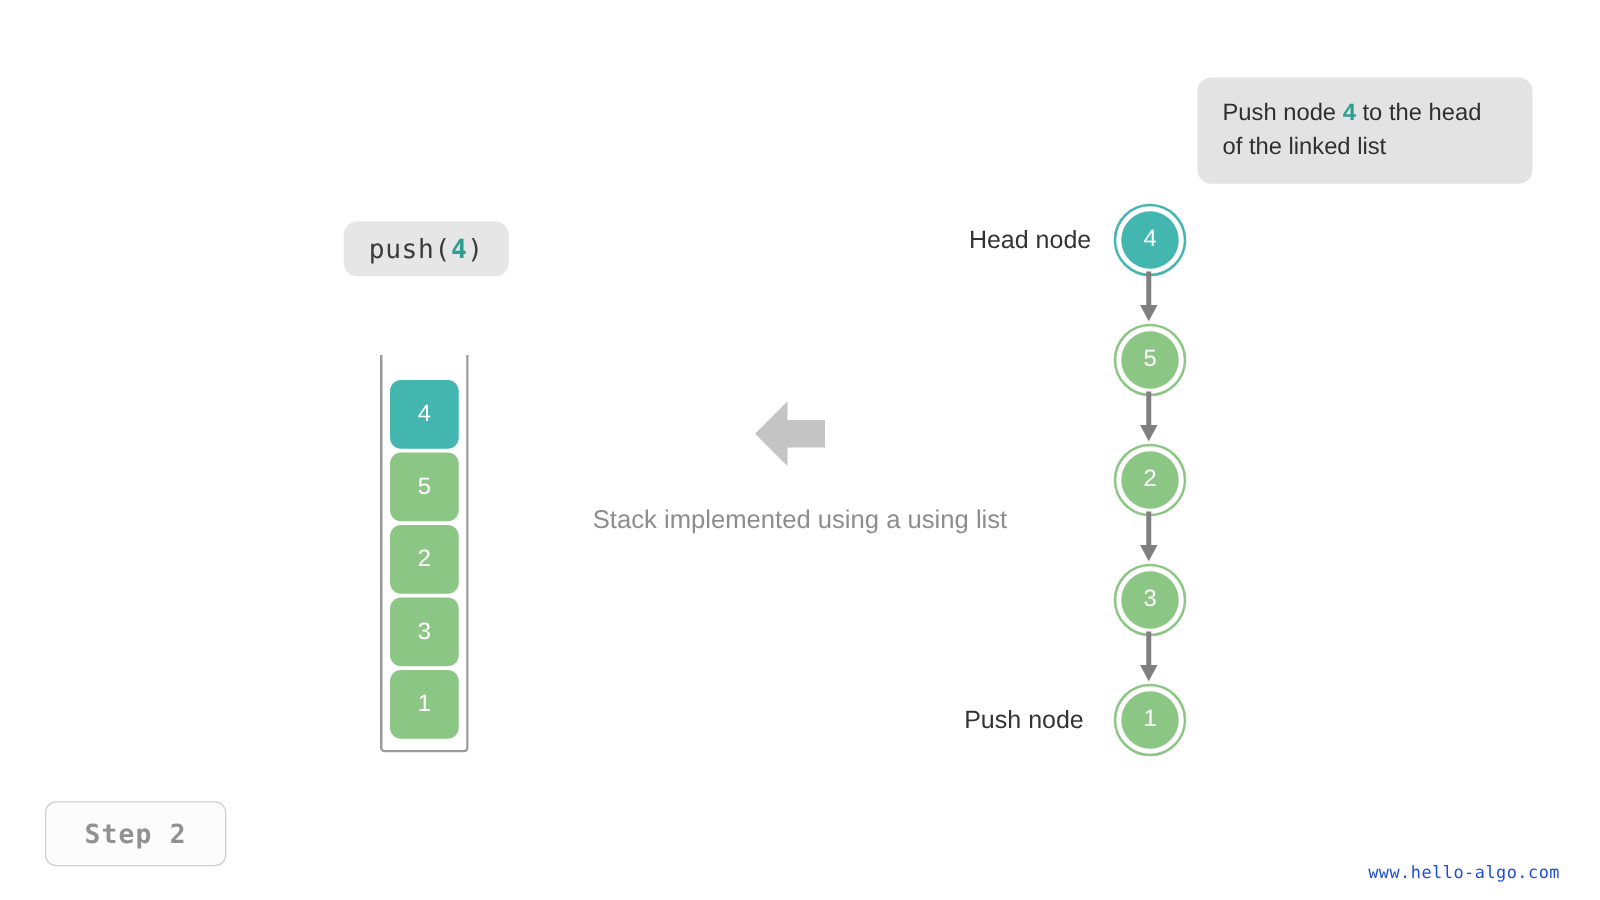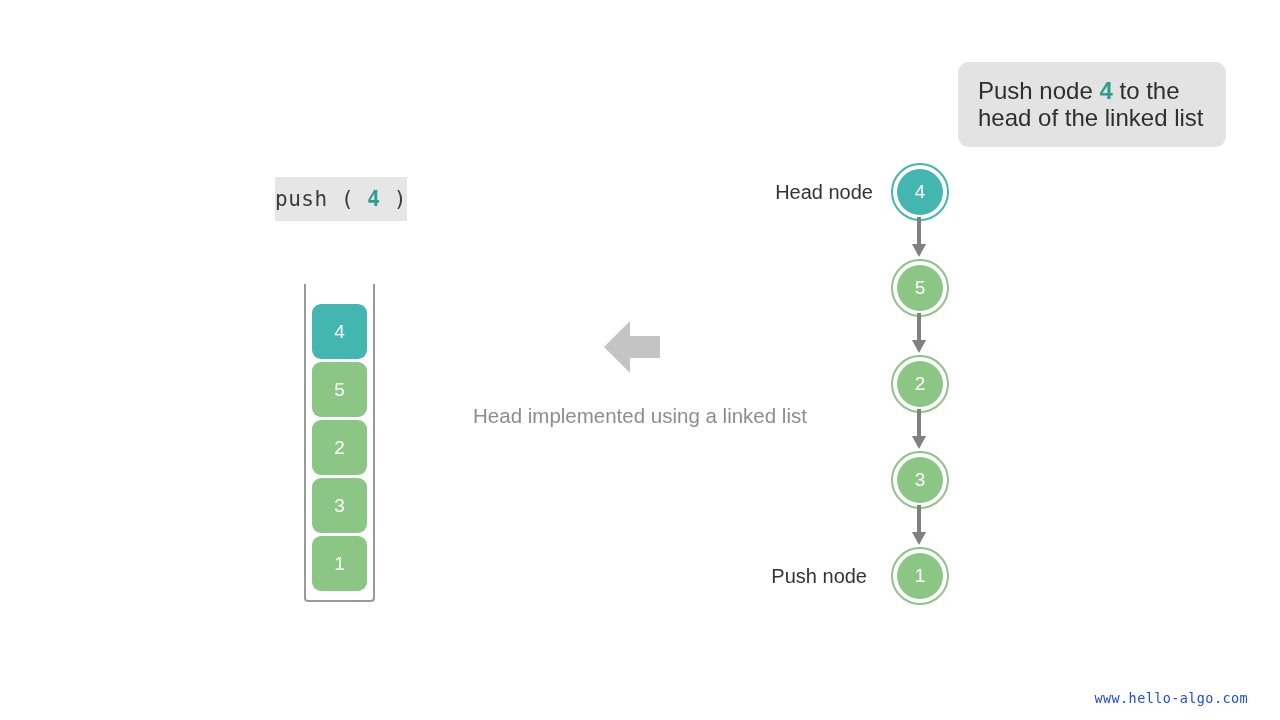--- a/index.html
+++ b/index.html
@@ -19,43 +19,43 @@
   
   .tooltip-box {
     position: absolute;
     left: 958px;
     top: 62px;
     width: 268px;
     box-sizing: border-box;
     padding: 15px 20px 16px 20px;
     background: #e3e3e3;
     border-radius: 11px;
-    font-size: 24px;
+    font-size: 19px;
     line-height: 27px;
     color: #2f2f2f;
     font-family: "Liberation Sans", sans-serif;
   }
   .tooltip-box .hl {
     color: #2e9e8f;
     font-weight: bold;
   }
 
   
   .op-label {
     position: absolute;
     left: 275px;
     top: 177px;
     width: 132px;
     height: 44px;
     box-sizing: border-box;
     background: #e6e6e6;
-    border-radius: 1px;
-    display: flex;
-    align-items: center;
-    justify-content: space-between;
+    border-radius: 11px;
+    display: flex;
+    align-items: center;
+    justify-content: center;
     font-family: "DejaVu Sans Mono", monospace;
     font-size: 21px;
     color: #3b3b3b;
     letter-spacing: 0.5px;
   }
   .op-label .hl {
     color: #2e9e8f;
     font-weight: bold;
   }
 
@@ -229,21 +229,21 @@
         <span>1</span>
       </div>
     </div>
 
   <div class="mid-arrow">
     <svg width="60" height="58" viewBox="0 0 60 58">
       <path d="M2,29 L28,3 L28,18 L58,18 L58,40 L28,40 L28,55 Z" fill="#c4c4c4"></path>
     </svg>
   </div>
 
-  <div class="mid-caption">Head implemented using a linked list</div>
+  <div class="mid-caption">Stack implemented using a using list</div>
 
   <div id="linked-list">
       <div class="ll-node teal" style="left: 891px; top: 163px;">
         <div class="inner">4</div>
       </div>
       <div class="ll-connector" style="top: 217px;"><svg width="22" height="42" viewBox="0 0 22 42">
           <line x1="11" y1="0" x2="11" y2="29" stroke="#808080" stroke-width="4"></line>
           <path d="M4,27 L18,27 L11,40 Z" fill="#808080"></path>
         </svg></div>
       <div class="ll-node" style="left: 891px; top: 259px;">
@@ -267,16 +267,17 @@
           <line x1="11" y1="0" x2="11" y2="29" stroke="#808080" stroke-width="4"></line>
           <path d="M4,27 L18,27 L11,40 Z" fill="#808080"></path>
         </svg></div>
       <div class="ll-node" style="left: 891px; top: 547px;">
         <div class="inner">1</div>
       </div>
       <div class="ll-side-label" style="left: 640px; width: 233px; top: 181px;">Head node</div>
       <div class="ll-side-label" style="left: 640px; width: 227px; top: 565px;">Push node</div>
     </div>
 
+  <div class="step-badge">Step 2</div>
 
   <div class="watermark">www.hello-algo.com</div>
 
 </div>
 
 </body></html>

